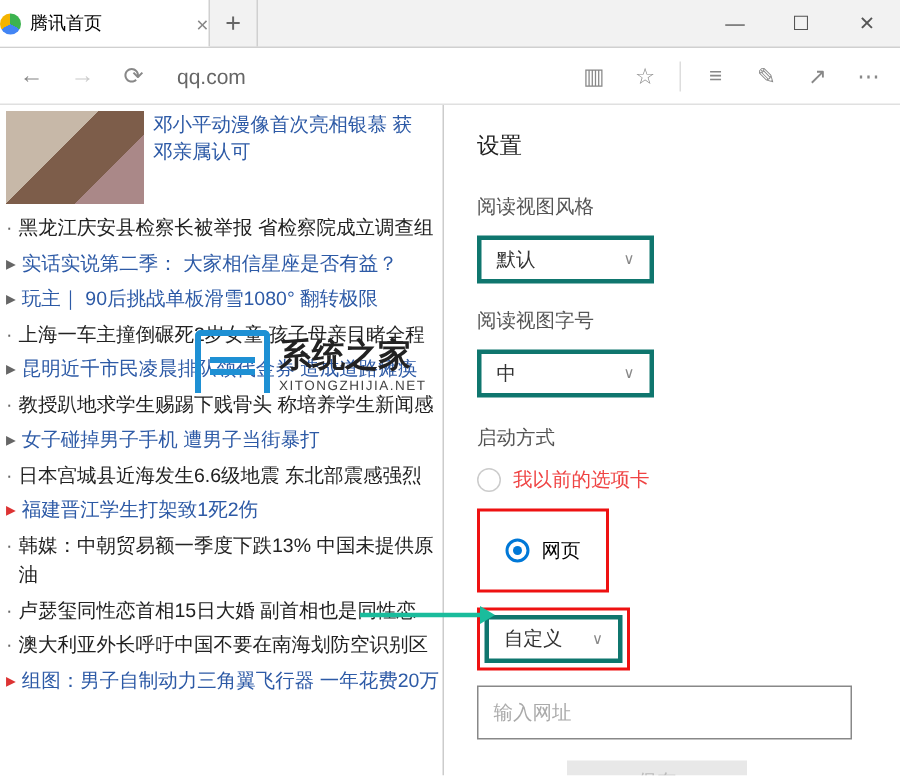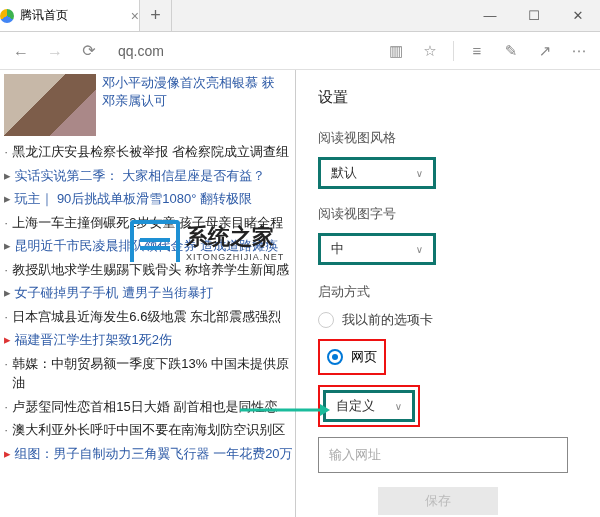--- a/index.html
+++ b/index.html
@@ -162,27 +162,27 @@
       <span class="chev">∨</span>
     </div>
 
     <div class="field-label" style="margin-top:16px;">阅读视图字号</div>
     <div class="select-box">
       <span>中</span>
       <span class="chev">∨</span>
     </div>
 
     <div class="field-label" style="margin-top:18px;">启动方式</div>
-    <div class="radio-row" style="color:#404040;">
+    <div class="radio-row" style="color:#ef4444;">
       <span class="radio dis"></span>
       <span>我以前的选项卡</span>
     </div>
 
     <span class="highlight-red">
-      <div class="radio-row" style="margin:4px;">
+      <div class="radio-row" style="margin:14px;">
         <span class="radio sel"></span>
         <span>网页</span>
       </div>
     </span>
 
     <div style="margin-top:10px;">
       <span class="highlight-red">
         <div class="select-box" style="width:92px;">
           <span>自定义</span>
           <span class="chev">∨</span>

